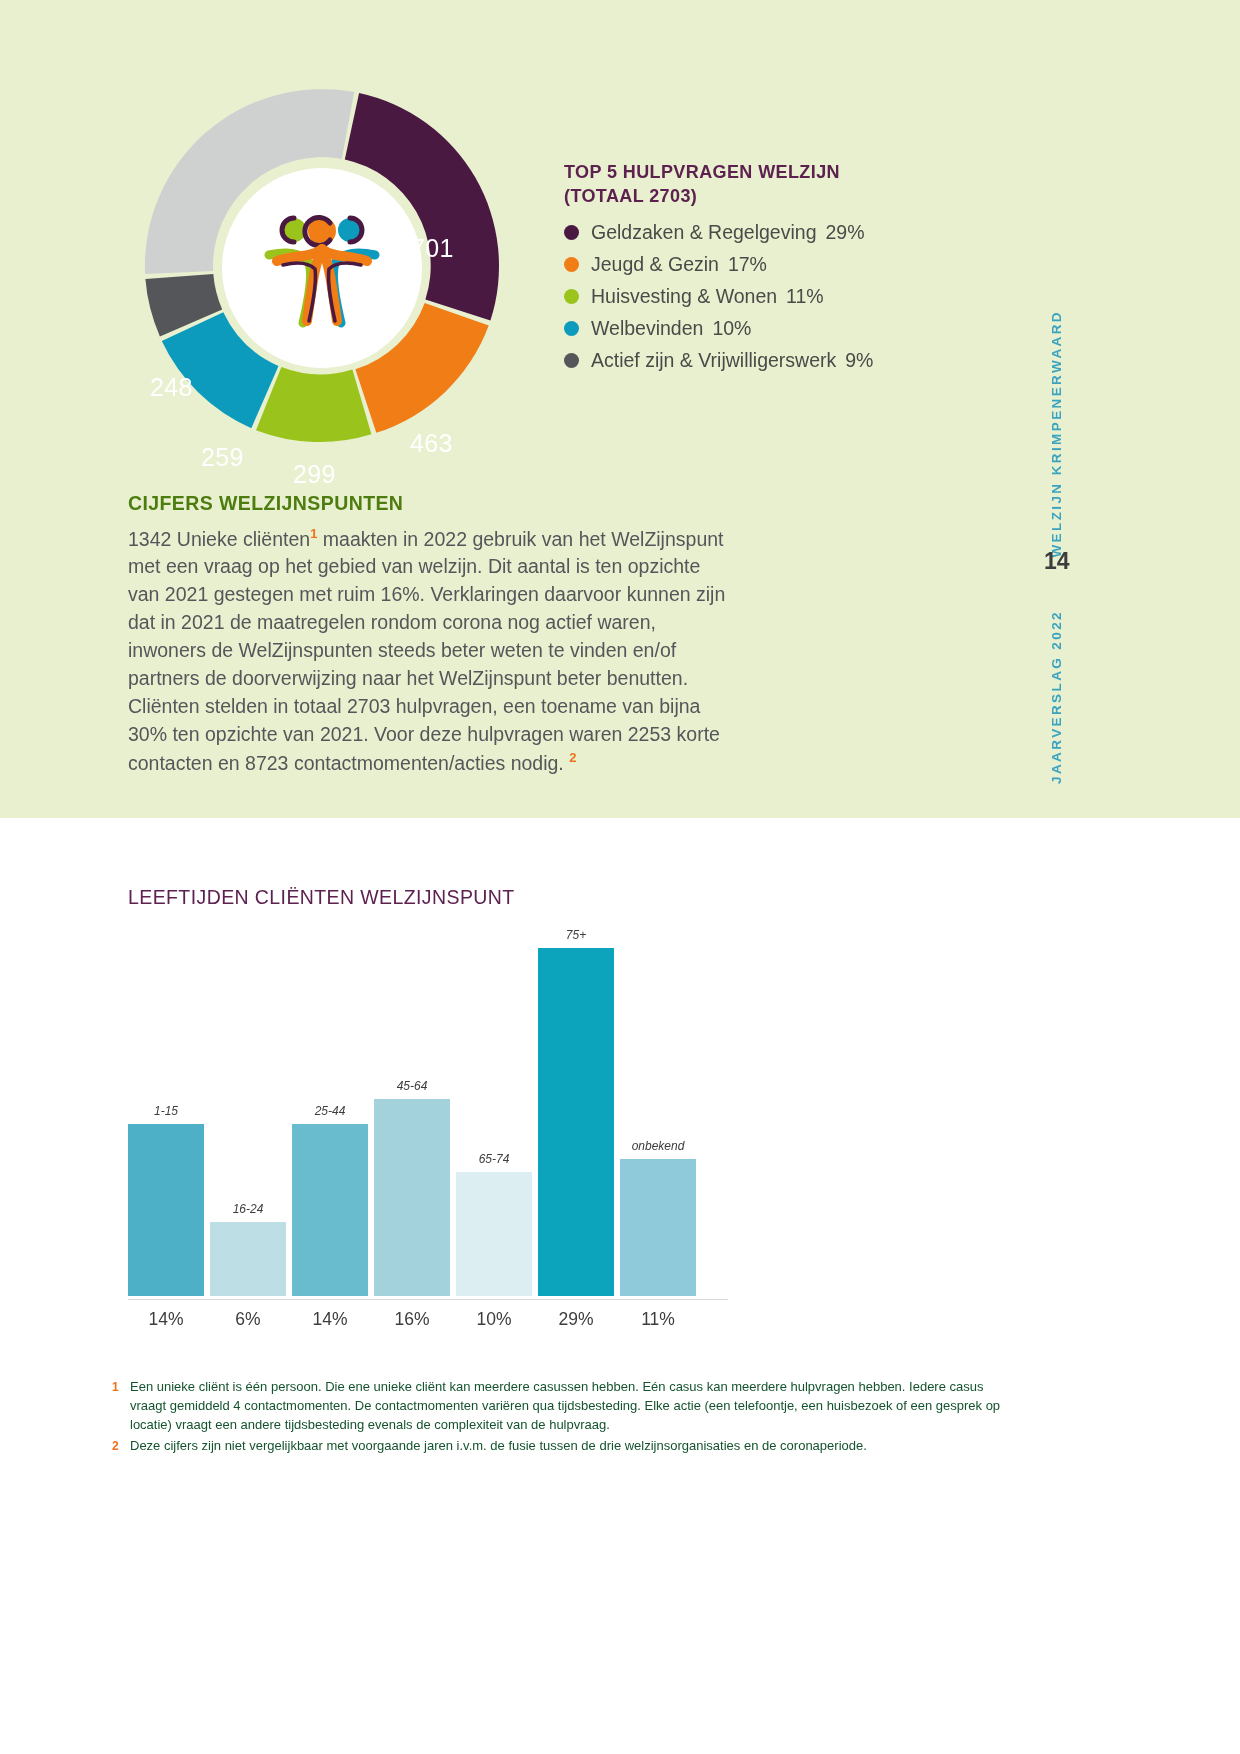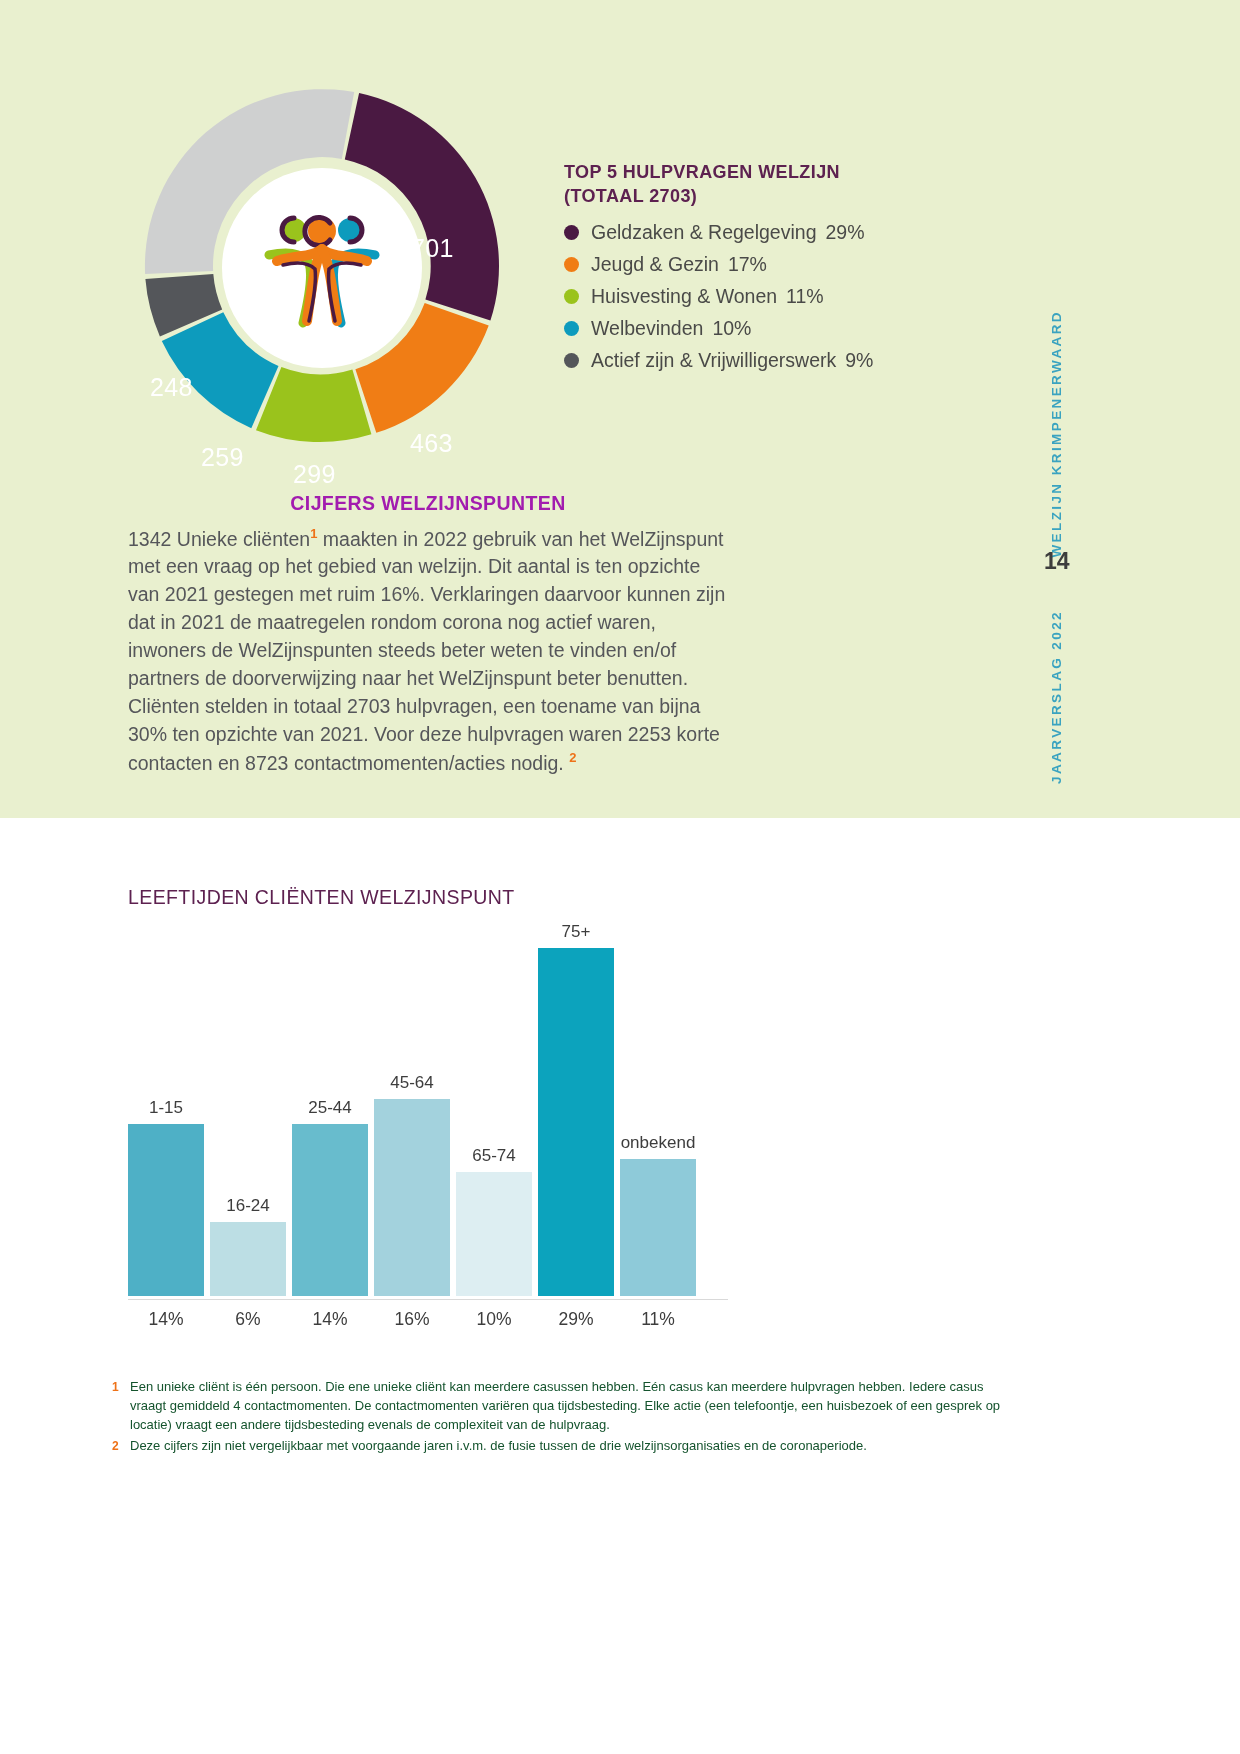--- a/index.html
+++ b/index.html
@@ -45,23 +45,22 @@
     line-height:1.35; margin-bottom:12px;
   }
   .legend-item { display:flex; align-items:center; margin-bottom:9px; }
   .legend-dot { width:15px; height:15px; border-radius:50%; margin-right:12px; flex:none; }
   .legend-text { color:#4a4a48; font-size:19.5px; }
   .legend-pct { color:#4a4a48; font-size:19.5px; margin-left:9px; }
 
   
   .cijfers { position:absolute; left:128px; top:492px; width:600px; }
   .cijfers h2 {
-    color:#a21caf; font-size:19.5px; font-weight:bold; letter-spacing:0.4px;
+    color:#4d7c0f; font-size:19.5px; font-weight:bold; letter-spacing:0.4px;
     margin-bottom:10px;
-    text-align:center;
   }
   .cijfers p {
     color:#55565a; font-size:19.5px; line-height:1.43; text-align:left;
   }
   .sup-orange { color:#ee7219; font-size:13px; vertical-align:super; font-weight:bold; }
 
   
   .side-top, .side-bottom {
     position:absolute; color:#3aa3c0; font-size:13.5px; font-weight:bold;
     letter-spacing:2.4px; writing-mode:vertical-rl; transform:rotate(180deg);
@@ -77,21 +76,21 @@
   
   .bar-title {
     position:absolute; left:128px; top:886px;
     color:#5d2150; font-size:19.5px; font-weight:normal; letter-spacing:0.4px;
   }
   .chart { position:absolute; left:128px; top:918px; width:600px; height:412px; }
   .bars { position:absolute; left:0; bottom:34px; width:600px; height:378px;
           display:flex; align-items:flex-end; }
   .bar-col { width:76px; margin-right:6px; position:relative; height:100%;
              display:flex; flex-direction:column; justify-content:flex-end; align-items:center; }
-  .bar-cap { font-size:17px; color:#3d3d3d; margin-bottom:6px; white-space:nowrap; }
+  .bar-cap { font-size:12px; color:#3d3d3d; margin-bottom:6px; white-space:nowrap;font-style:italic; }
   .bar-rect { width:76px; }
   .bar-axis { position:absolute; left:0; bottom:30px; width:600px; height:1px; background:#d9d9d9; }
   .bar-pcts { position:absolute; left:0; bottom:0px; width:600px; display:flex; }
   .bar-pct { width:76px; margin-right:6px; text-align:center; font-size:17.5px; color:#3d3d3d; }
 
   
   .footnotes { position:absolute; left:112px; top:1378px; width:910px; }
   .fn-row { display:flex; margin-bottom:2px; }
   .fn-mark { color:#ee7219; font-size:12px; font-weight:bold; width:18px; flex:none;
              padding-top:2px; }

